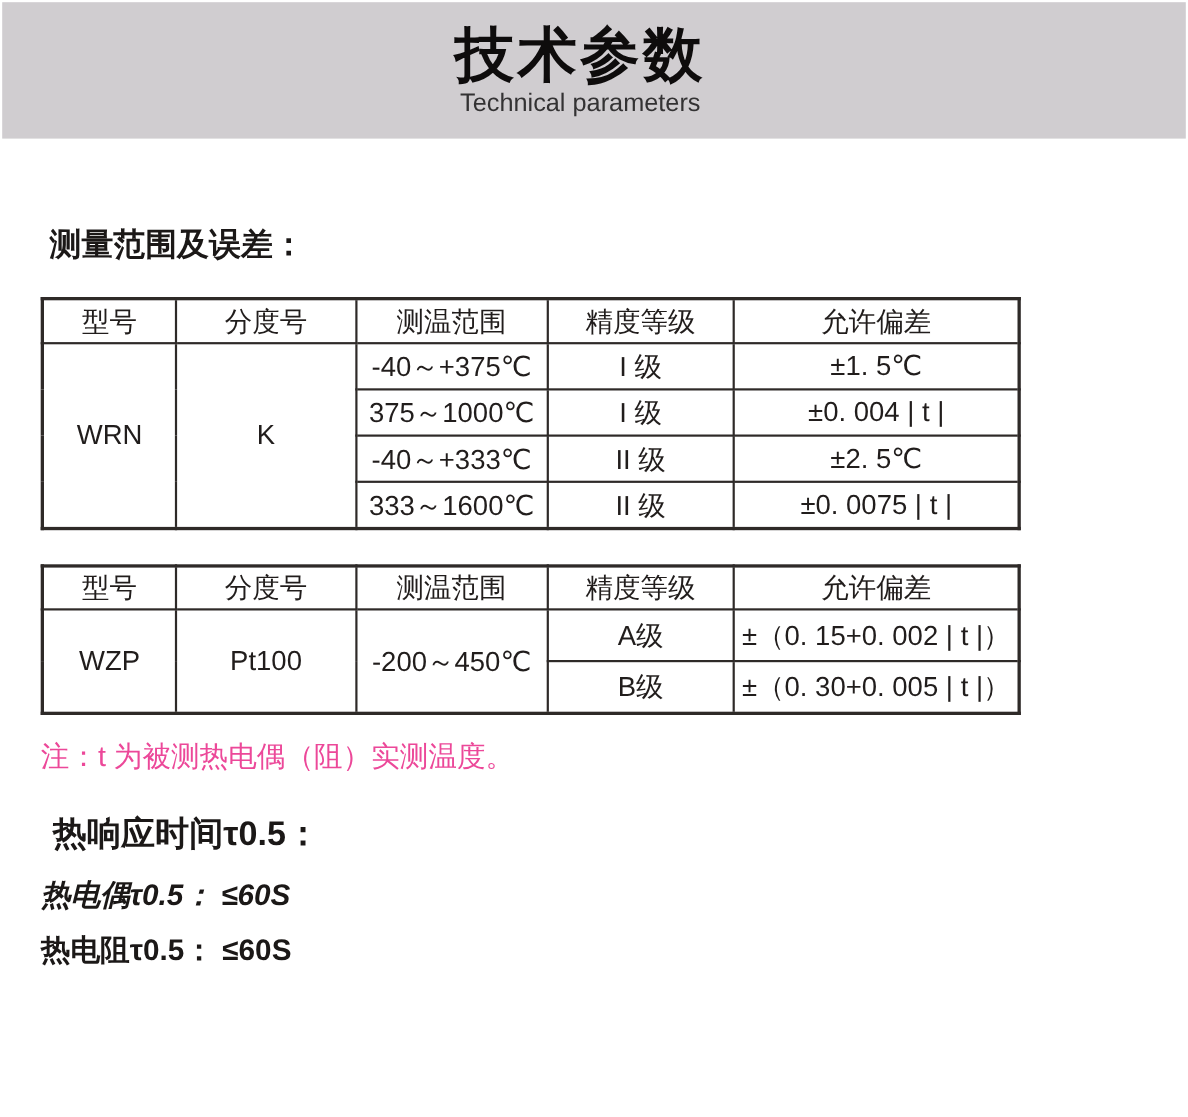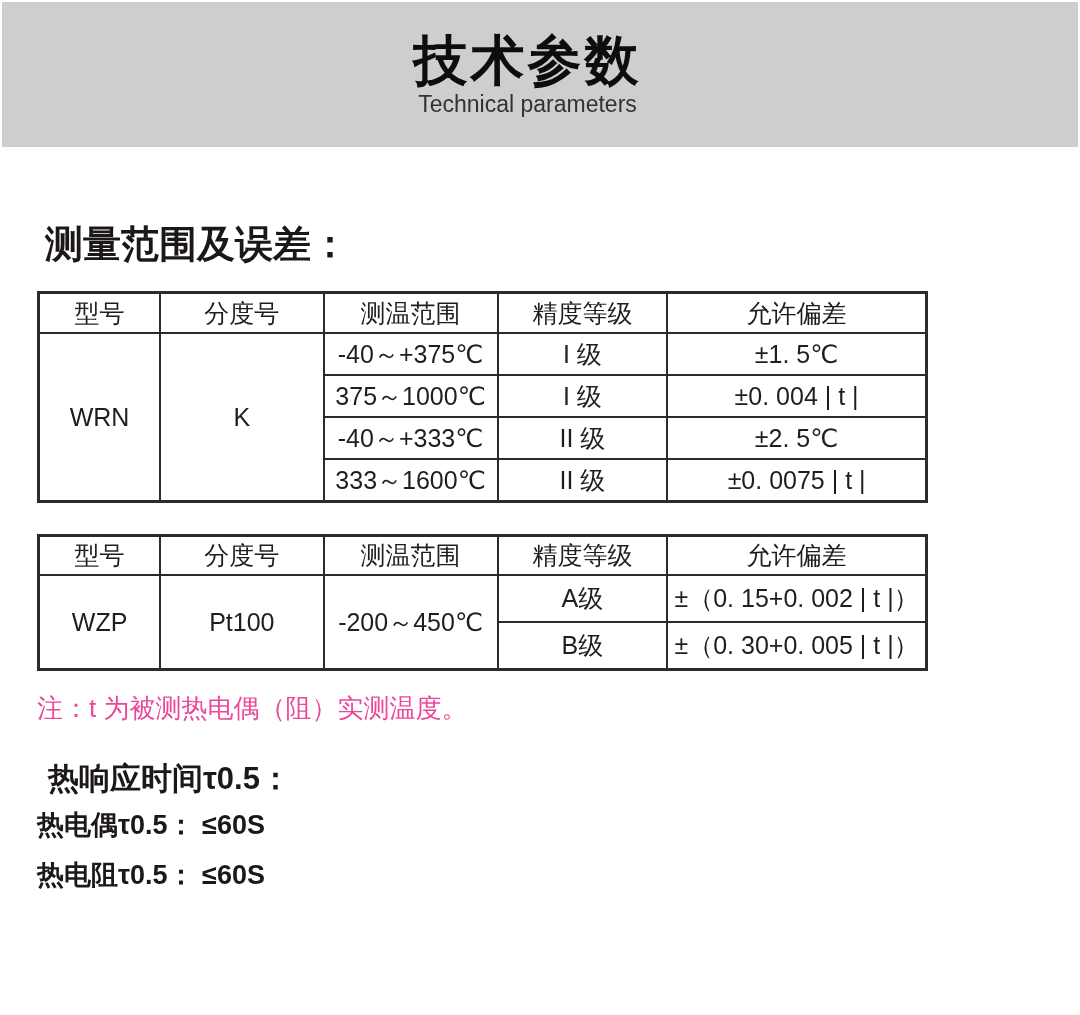--- a/index.html
+++ b/index.html
@@ -12,21 +12,21 @@
     width: 1080px;
     height: 1015px;
     background: #ffffff;
     font-family: "Liberation Sans", "DejaVu Sans", sans-serif;
     color: #211d1c;
     overflow: hidden;
   }
   
   .banner {
     margin: 2px 2px 0 2px;
-    height: 145px;
+    height: 124px;
     background: #d0cdd0;
     display: flex;
     align-items: center;
     justify-content: center;
     padding-left: 25px;
   }
   .banner-inner {
     transform: translateX(-25px);
     text-align: center;
   }
@@ -43,21 +43,21 @@
     color: #333233;
     margin-top: 1px;
     letter-spacing: 0px;
   }
   
   .content {
     padding-left: 37px;
     padding-right: 37px;
   }
   .section-heading {
-    font-size: 38px;
+    font-size: 29px;
     font-weight: 700;
     line-height: 36px;
     color: #1b1817;
   }
   .heading-measure {
     margin: 79px 0 0 8px;
   }
   .heading-response {
     margin: 36px 0 0 11px;
     font-size: 31px;
@@ -105,21 +105,21 @@
     line-height: 40px;
     color: #211d1c;
   }
   .para .indent { padding-left: 63px; }
   .tau-line {
     font-size: 27px;
     font-weight: 700;
     line-height: 32px;
     color: #1b1817;
   }
-  .tau-first { margin-top: 12px; }
+  .tau-first { margin-top: 22px; font-style: italic; }
   .tau-second { margin-top: 18px; }
 </style>
 </head>
 <body>
 
 <div class="page">
 
   <div class="banner">
     <div class="banner-inner">
       <div class="banner-title">技术参数</div>

